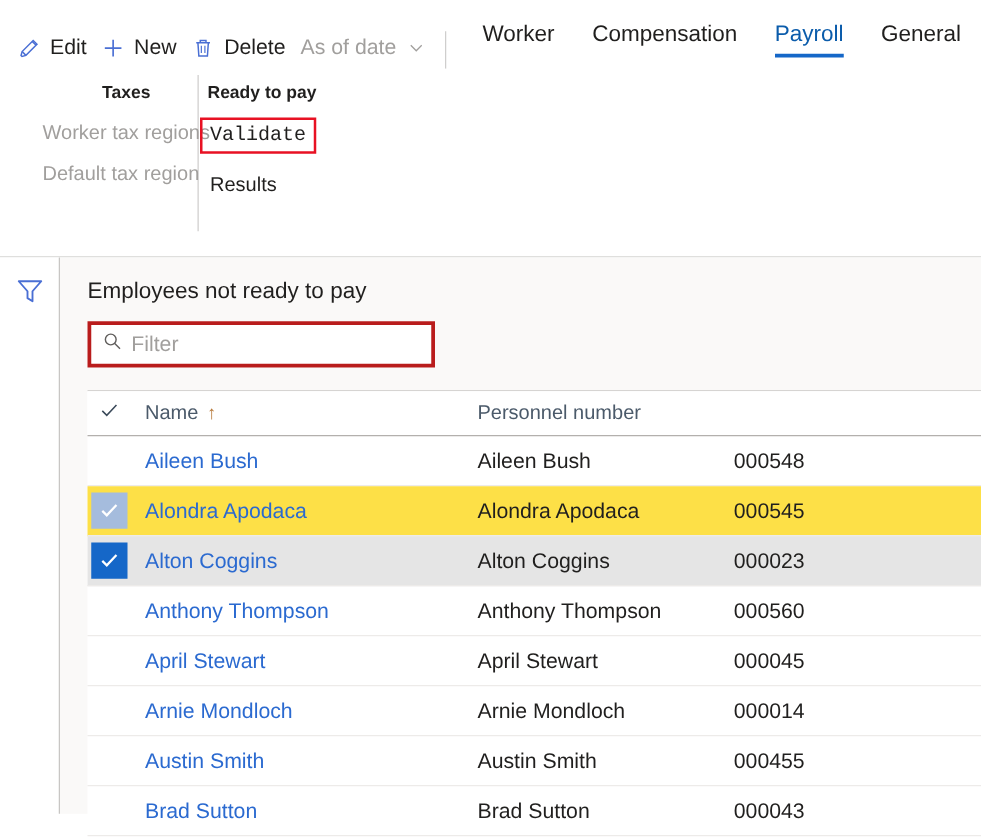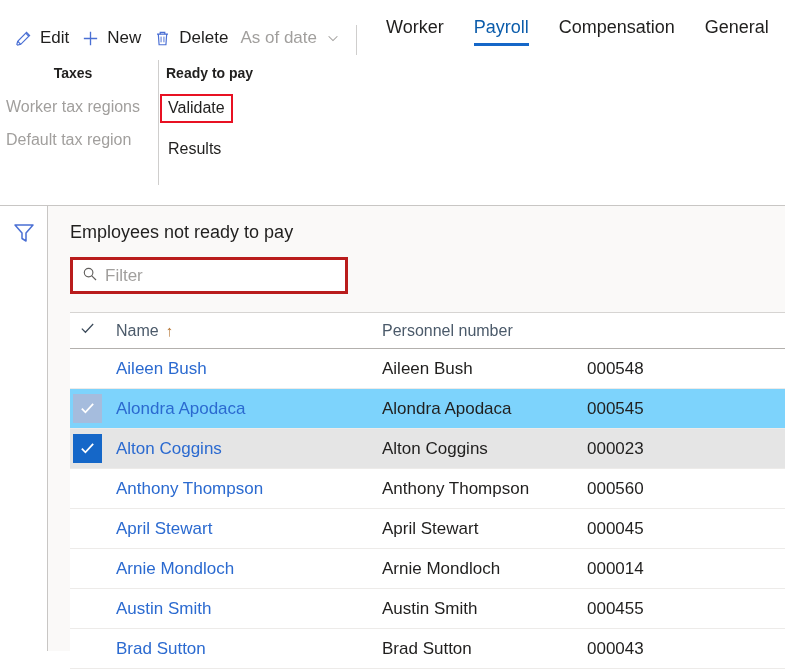--- a/index.html
+++ b/index.html
@@ -62,21 +62,21 @@
   }
 
   
   .ribbon {
     position: relative;
     height: 150px;
     background: #ffffff;
     padding-top: 10px;
   }
   .rgroup { position: absolute; top: 10px; }
-  .rgroup.g-taxes { left: 2px; width: 142px; }
+  .rgroup.g-taxes { left: 30px; width: 142px; }
   .rgroup.g-ready  { left: 164px; width: 180px; }
   .rgroup-title {
     font-size: 14px;
     font-weight: bold;
     color: #201f1e;
     text-align: center;
     margin-bottom: 13px;
   }
   .rgroup.g-ready .rgroup-title { text-align: left; padding-left: 2px; }
   .ritem {
@@ -86,20 +86,21 @@
     margin-bottom: 7px;
     cursor: pointer;
     white-space: nowrap;
   }
   .ritem.disabled { color: #a19f9d; cursor: default; }
   .ritem.highlight {
     display: inline-block;
     border: 2px solid #e81123;
     padding: 3px 6px 4px 6px;
     margin-left: -4px;
+    font-family: Liberation Mono, monospace;
   }
   .ribbon-vsep {
     position: absolute;
     left: 158px; top: 5px;
     width: 1px; height: 125px;
     background: #cfcecd;
   }
 
   
   .hdivider { height: 1px; background: #c8c6c4; }
@@ -189,21 +190,21 @@
   .ghead .c-name { display: flex; align-items: center; gap: 7px; }
   .sortarrow { color: #b7793a; font-size: 15px; line-height: 1; }
 
   .cell-name {
     font-size: 17px;
     color: #2b6ad0;
     cursor: pointer;
   }
   .cell-text { font-size: 17px; color: #201f1e; }
 
-  .grow.sel-soft { background: #7dd3fc; }
+  .grow.sel-soft { background: #fde047; }
   .grow.sel-hard { background: #e5e5e5; }
 
   .cbox {
     width: 29px; height: 29px;
     display: flex; align-items: center; justify-content: center;
     cursor: pointer;
   }
   .grow.sel-soft .cbox { background: #a5bcdd; }
   .grow.sel-hard .cbox { background: #1567c8; }
   .cbox svg { display: block; }
@@ -253,25 +254,25 @@
       </svg>
     </span>
   </div>
 
   <div class="vsep-tabs"></div>
 
   <div class="tabs">
     <div class="tab">
       <span>Worker</span>
     </div>
+    <div class="tab">
+      <span>Compensation</span>
+    </div>
     <div class="tab active">
       <span>Payroll</span>
-    </div>
-    <div class="tab">
-      <span>Compensation</span>
     </div>
     <div class="tab">
       <span>General</span>
     </div>
   </div>
 </div>
 
 <div class="ribbon">
 
   <div class="ribbon-vsep"></div>

